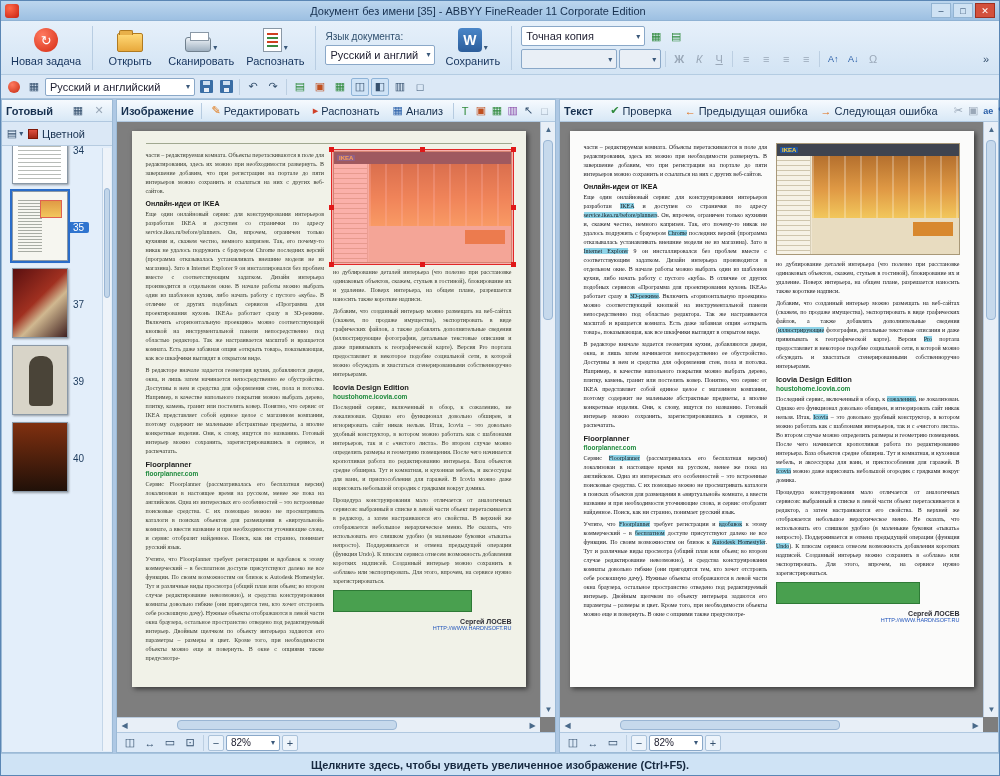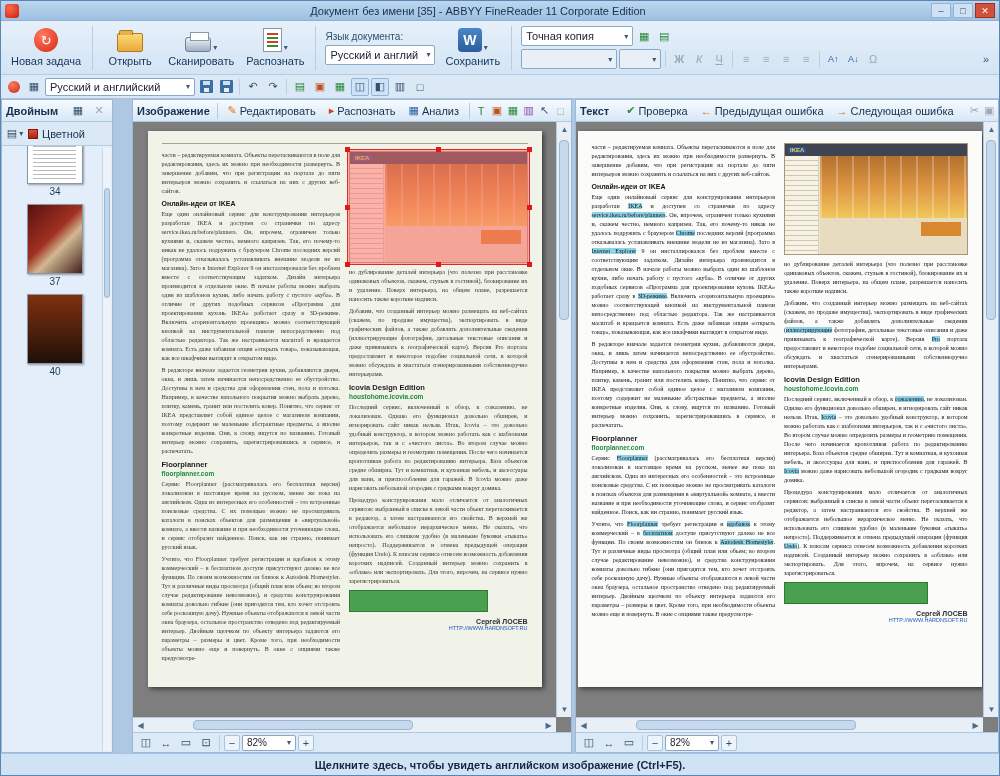--- a/index.html
+++ b/index.html
@@ -95,21 +95,21 @@
     font-size:11px; color:#35506e; border:1px solid #aac2da; background:#edf4fb; border-radius:2px; }
   .combo.zoom { height:16px; width:54px; font-size:10px; }
 
   
   .pages-panel { width:112px; flex-shrink:0; }
   .pages-filter { height:24px; display:flex; align-items:center; gap:4px; padding:0 4px;
     background:#dbe8f6; border-bottom:1px solid #b6cbe0; flex-shrink:0; }
   .pf-red { width:10px; height:10px; background:linear-gradient(#e05040,#a02818); border:1px solid #801808; }
   .pages-filter .lbl { font-size:11px; color:#17304f; }
   .thumb-list { flex:1; overflow:hidden; padding:4px 14px 0 10px; position:relative; }
-  .thumb { display:flex; flex-direction:column; align-items:center; margin-bottom:7px; }
+  .thumb { display:flex; align-items:center; margin-bottom:7px; }
   .thumb:first-child { margin-top:-36px; }
   .timg { width:56px; height:70px; background:#fff; border:1px solid #8a98a6;
     box-shadow:1px 1px 2px rgba(0,0,0,.35); position:relative; }
   .thumb.sel .timg { outline:2px solid #2a6cc8; }
   .tnum { font-size:10px; color:#1c3least; color:#1c3a5c; margin-top:2px; padding:0 5px; border-radius:2px; }
   .tnum.sel { background:#2f74cf; color:#fff; }
   .v-text { background-image:repeating-linear-gradient(#ffffff 0 3px, #b8bcb8 3px 4px); background-size:80% 90%; background-repeat:no-repeat; background-position:50% 55%; }
   .v-article { background:#f6f6f0; }
   .v-article::before { content:""; position:absolute; left:5px; top:6px; width:24px; height:56px;
     background:repeating-linear-gradient(#f6f6f0 0 2px, #a8aca4 2px 3px); }
@@ -124,21 +124,21 @@
     background:repeating-linear-gradient(#3a3a42 0 2px, #1c1c20 2px 5px); }
   .v-figure { background:#d8d4c8; }
   .v-figure::before { content:""; position:absolute; left:16px; top:10px; width:24px; height:50px;
     background:#4a4438; border-radius:10px 10px 4px 4px; }
   .v-dark2 { background:linear-gradient(#803010,#201008); }
   .pages-scroll { position:absolute; right:1px; top:48px; bottom:1px; width:9px; background:#eef3f9; border-left:1px solid #c4d6e8; }
   .pages-scroll .pthumb { position:absolute; left:1px; right:1px; top:40px; height:110px;
     background:#c2d6ea; border:1px solid #9ab6d4; border-radius:3px; }
 
   
-  .image-panel { width:440px; flex-shrink:0;margin-left:16px; }
+  .image-panel { width:440px; flex-shrink:0; }
   .text-panel { flex:1; }
   .canvas { flex:1; position:relative; overflow:hidden; background:#7e7e7e; min-height:0; }
   .canvas-inner { position:absolute; left:0; top:0; right:15px; bottom:15px; overflow:hidden;
     display:flex; justify-content:center; }
   .vscroll { position:absolute; top:0; bottom:15px; right:0; width:15px; background:#e8eff7; border-left:1px solid #b8cade; }
   .vscroll .sb-thumb { position:absolute; left:2px; right:2px; top:18px; height:180px;
     background:#c6d9ec; border:1px solid #9ab6d4; border-radius:4px; }
   .hscroll { position:absolute; left:0; right:15px; bottom:0; height:15px; background:#e8eff7; border-top:1px solid #b8cade; }
   .hscroll .sb-thumb { position:absolute; top:2px; bottom:2px; left:60px; width:220px;
     background:#c6d9ec; border:1px solid #9ab6d4; border-radius:4px; }
@@ -240,21 +240,21 @@
     <div class="big-btn">
       <span class="icorow">
           <span class="ico-word">W</span>
           <span class="caret">▾</span>
         </span>
       <span class="lbl">Сохранить</span>
     </div>
     <div class="vsep"></div>
     <div class="format-block">
       <div class="fb-row">
-        <div class="combo" style="width:112px">
+        <div class="combo" style="width:124px">
           <span>Точная копия</span>
           <span class="caret">▾</span>
         </div>
         <span class="ib green">▦</span>
         <span class="ib green">▤</span>
       </div>
       <div class="fb-row">
         <div class="combo disabled" style="width:96px">
           <span></span>
             <span class="caret">▾</span>
@@ -304,37 +304,45 @@
     <span class="ib pressed">◫</span>
     <span class="ib pressed">◧</span>
     <span class="ib">▥</span>
     <span class="ib">□</span>
   </div>
 
   <div class="workarea">
 
     <div class="panel pages-panel" style="position:relative">
       <div class="panel-header">
-        <span class="panel-title">Двойным</span>
+        <span class="panel-title">Готовый</span>
         <span class="ib" style="margin-left:auto">▦</span>
         <span class="ib gray">✕</span>
       </div>
       <div class="pages-filter">
         <span class="ib">▤<span class="caret">▾</span></span>
         <span class="pf-red"></span>
         <span class="lbl">Цветной</span>
       </div>
       <div class="thumb-list">
           <div class="thumb">
             <div class="timg v-text"></div>
             <div class="tnum">34</div>
           </div>
+          <div class="thumb sel">
+            <div class="timg v-article"></div>
+            <div class="tnum sel">35</div>
+          </div>
           <div class="thumb">
             <div class="timg v-photo-red"></div>
             <div class="tnum">37</div>
+          </div>
+          <div class="thumb">
+            <div class="timg v-figure"></div>
+            <div class="tnum">39</div>
           </div>
           <div class="thumb">
             <div class="timg v-dark2"></div>
             <div class="tnum">40</div>
           </div>
         </div>
       <div class="pages-scroll">
           <div class="pthumb"></div>
         </div>
     </div>
@@ -525,14 +533,14 @@
         <span class="zb">−</span>
         <div class="combo zoom">
           <span>82%</span>
           <span class="caret">▾</span>
         </div>
         <span class="zb">+</span>
       </div>
     </div>
   </div>
 
-  <div class="statusbar">Щелкните здесь, чтобы увидеть английском изображение (Ctrl+F5).</div>
+  <div class="statusbar">Щелкните здесь, чтобы увидеть увеличенное изображение (Ctrl+F5).</div>
 </div>
 
 </body></html>

